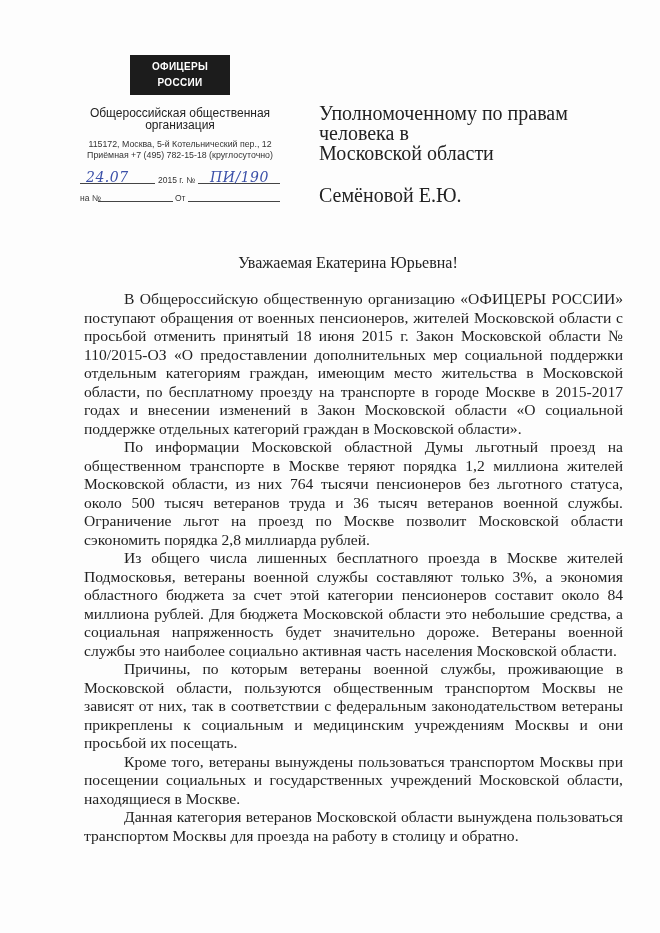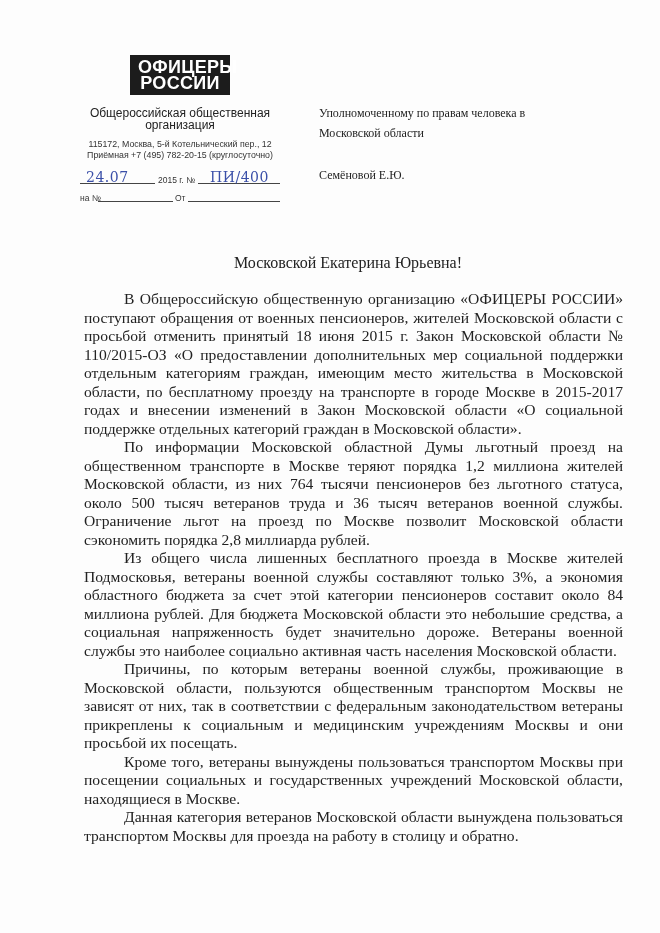--- a/index.html
+++ b/index.html
@@ -13,50 +13,50 @@
   .letterhead {
     position: absolute; left: 60px; top: 55px; width: 240px;
     text-align: center;
     font-family: "Liberation Sans", sans-serif;
   }
   .logo {
     display: inline-block;
     background: #1c1c1c;
     color: #fff;
     font-weight: bold;
-    font-size: 18px;
+    font-size: 10px;
     line-height: 16px;
     padding: 4px 8px 4px 8px;
     letter-spacing: 0.3px;
     width: 84px;
     box-sizing: content-box;
   }
   .org-name { margin-top: 12px; font-size: 12px; line-height: 12px; color: #222; }
   .org-name-2 { font-size: 10px; line-height: 12px; font-weight: bold; color: #222; }
   .addr { margin-top: 8px; font-size: 8.8px; line-height: 11px; color: #333; }
   .reg-line {
     position: absolute; left: 80px; top: 170px; width: 200px; height: 16px;
     font-family: "Liberation Sans", sans-serif; font-size: 8.5px; color: #333;
   }
   .reg-line .seg { position: absolute; bottom: 2px; border-bottom: 1px solid #444; height: 14px; }
   .handwrite {
     position: absolute; bottom: 1px;
-    font-family: "DejaVu Serif", serif; 
+    font-family: "DejaVu Serif", serif; font-style: italic;
     color: #3a4fa8; font-size: 14px; letter-spacing: 0.5px;
   }
   .reg-text { position: absolute; bottom: 1px; }
   .ref-line {
     position: absolute; left: 80px; top: 190px; width: 200px; height: 14px;
     font-family: "Liberation Sans", sans-serif; font-size: 8.5px; color: #333;
   }
   .ref-line .seg { position: absolute; bottom: 2px; border-bottom: 1px solid #444; height: 10px; }
 
   .addressee {
     position: absolute; left: 319px; top: 103px; width: 320px;
-    font-family: "Liberation Serif", serif; font-size: 12px; line-height: 20px; color: #222;
+    font-family: "Liberation Serif", serif; font-size: 20px; line-height: 20px; color: #222;
   }
   .addressee .gap { height: 22px; }
 
   .salutation {
     position: absolute; left: 0; top: 254px; width: 660px; text-align: center;
     font-family: "Liberation Serif", serif; font-size: 16px; color: #222;
     padding-left: 36px; box-sizing: border-box;
   }
   .body-text {
     position: absolute; left: 84px; top: 290px; width: 539px;
@@ -68,46 +68,46 @@
 </head>
 <body>
 
 <div class="letterhead">
   <div class="logo">
     <div>ОФИЦЕРЫ</div>
     <div>РОССИИ</div>
   </div>
   <div class="org-name">Общероссийская общественная организация</div>
   <div class="addr">115172, Москва, 5-й Котельнический пер., 12</div>
-  <div class="addr" style="margin-top:0">Приёмная +7 (495) 782-20-15 (круглосуточно)</div>
+  <div class="addr" style="margin-top:0">Приёмная +7 (495) 782-15-18 (круглосуточно)</div>
 </div>
 
 <div class="reg-line">
   <div class="seg" style="left:0; width:75px;"></div>
   <span class="handwrite" style="left:6px;">24.07</span>
   <span class="reg-text" style="left:78px;">2015 г. №</span>
   <div class="seg" style="left:118px; width:82px;"></div>
-  <span class="handwrite" style="left:130px;">ПИ/400</span>
+  <span class="handwrite" style="left:130px;">ПИ/190</span>
 </div>
 
 <div class="ref-line">
   <span class="reg-text" style="left:0;">на №</span>
   <div class="seg" style="left:18px; width:75px;"></div>
   <span class="reg-text" style="left:95px;">От</span>
   <div class="seg" style="left:108px; width:92px;"></div>
 </div>
 
 <div class="addressee">
   <div>Уполномоченному по правам человека в</div>
   <div>Московской области</div>
   <div class="gap"></div>
   <div>Семёновой Е.Ю.</div>
 </div>
 
-<div class="salutation">Московской Екатерина Юрьевна!</div>
+<div class="salutation">Уважаемая Екатерина Юрьевна!</div>
 
 <div class="body-text">
   <p>В Общероссийскую общественную организацию «ОФИЦЕРЫ РОССИИ» поступают обращения от военных пенсионеров, жителей Московской области с просьбой отменить принятый 18 июня 2015 г. Закон Московской области № 110/2015-ОЗ «О предоставлении дополнительных мер социальной поддержки отдельным категориям граждан, имеющим место жительства в Московской области, по бесплатному проезду на транспорте в городе Москве в 2015-2017 годах и внесении изменений в Закон Московской области «О социальной поддержке отдельных категорий граждан в Московской области».</p>
   <p>По информации Московской областной Думы льготный проезд на общественном транспорте в Москве теряют порядка 1,2 миллиона жителей Московской области, из них 764 тысячи пенсионеров без льготного статуса, около 500 тысяч ветеранов труда и 36 тысяч ветеранов военной службы. Ограничение льгот на проезд по Москве позволит Московской области сэкономить порядка 2,8 миллиарда рублей.</p>
   <p>Из общего числа лишенных бесплатного проезда в Москве жителей Подмосковья, ветераны военной службы составляют только 3%, а экономия областного бюджета за счет этой категории пенсионеров составит около 84 миллиона рублей. Для бюджета Московской области это небольшие средства, а социальная напряженность будет значительно дороже. Ветераны военной службы это наиболее социально активная часть населения Московской области.</p>
   <p>Причины, по которым ветераны военной службы, проживающие в Московской области, пользуются общественным транспортом Москвы не зависят от них, так в соответствии с федеральным законодательством ветераны прикреплены к социальным и медицинским учреждениям Москвы и они просьбой их посещать.</p>
   <p>Кроме того, ветераны вынуждены пользоваться транспортом Москвы при посещении социальных и государственных учреждений Московской области, находящиеся в Москве.</p>
   <p>Данная категория ветеранов Московской области вынуждена пользоваться транспортом Москвы для проезда на работу в столицу и обратно.</p>
 </div>
 

